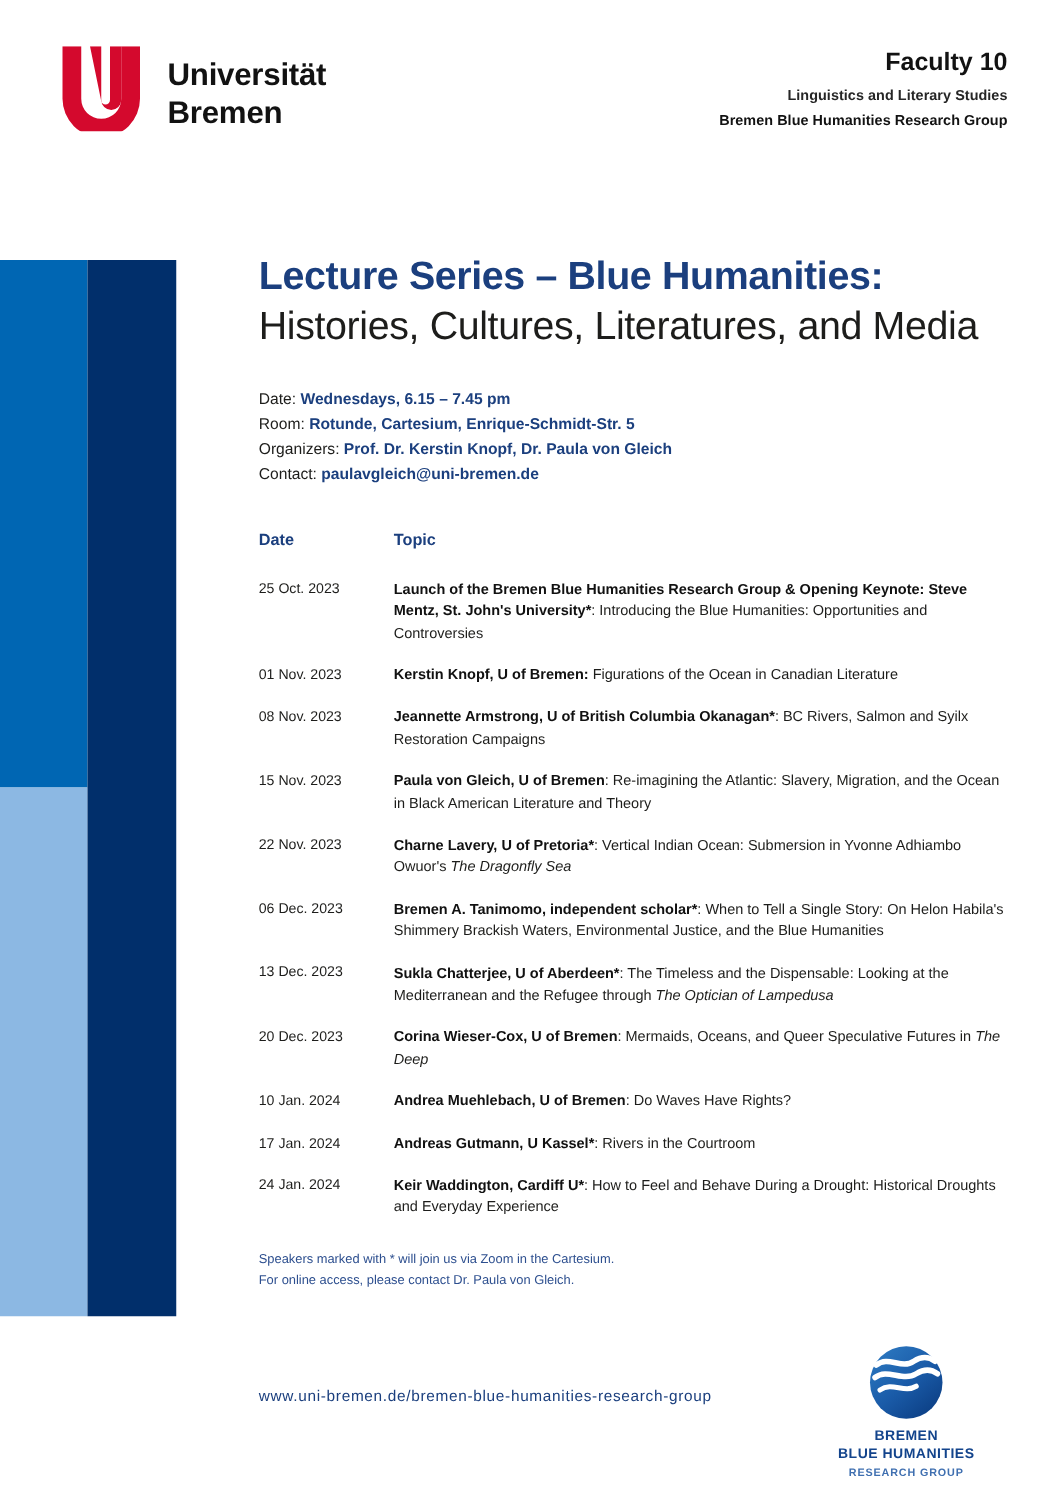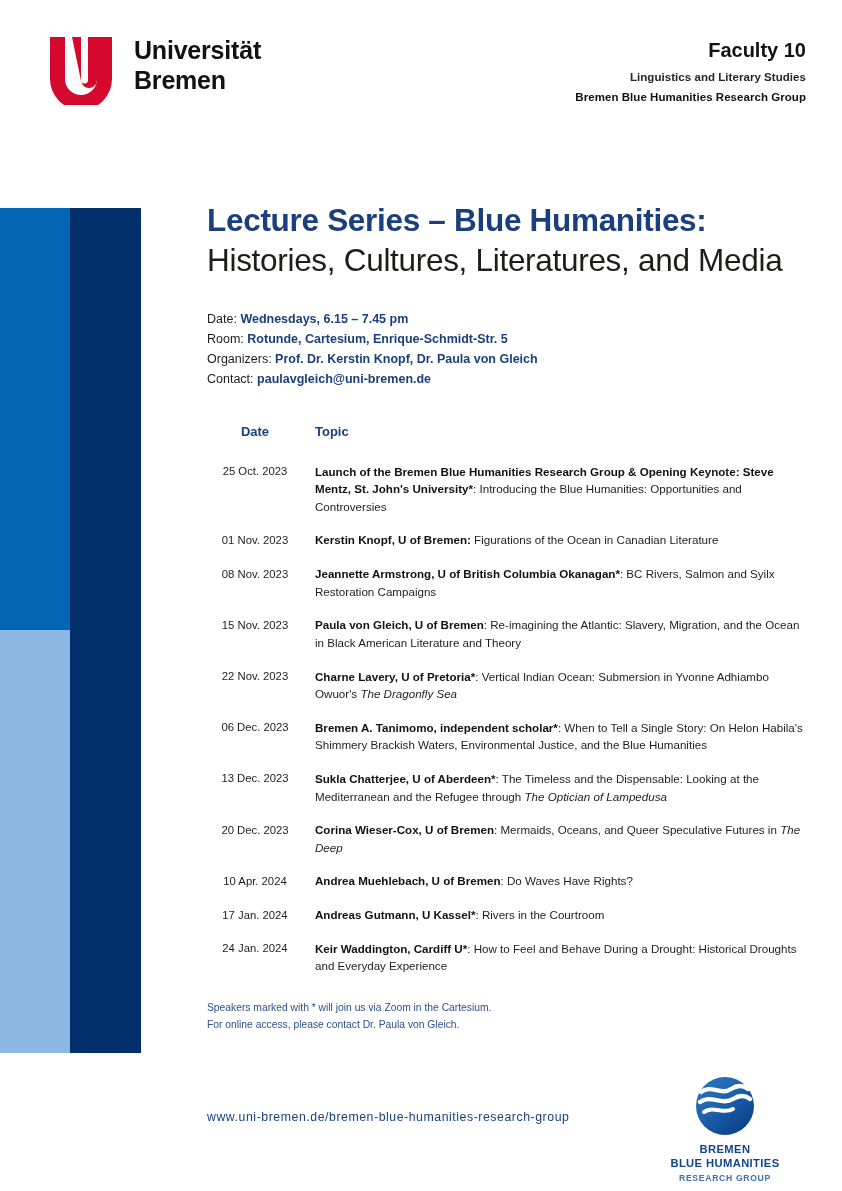--- a/index.html
+++ b/index.html
@@ -34,21 +34,21 @@
     top: 36px;
     left: 46px;
     right: 36px;
     height: 80px;
   }
   .logo-block {
     position: absolute;
     left: 0;
     top: 0;
     display: flex;
-    align-items: flex-start;
+    align-items: flex-end;
   }
   .uni-logo {
     width: 70px;
     height: 68px;
     flex: 0 0 auto;
     margin-top: 1px;
   }
   .uni-words {
     margin-left: 18px;
     font-weight: bold;
@@ -131,21 +131,20 @@
     font-size: 13px;
     font-weight: bold;
     color: #1b3f7e;
     padding: 0 0 24px 0;
     vertical-align: top;
   }
   .schedule th.c-date, .schedule td.c-date {
     width: 96px;
     padding-right: 12px;
     white-space: nowrap;
-    text-align: center;
   }
   .schedule td {
     font-size: 11.6px;
     line-height: 1.52;
     color: #1d1d1b;
     vertical-align: top;
     padding: 0 0 16px 0;
   }
   .schedule td.c-date {
     font-size: 11.3px;
@@ -285,21 +284,21 @@
           </tr>
           <tr>
             <td class="c-date">13 Dec. 2023</td>
             <td class="c-topic"><b>Sukla Chatterjee, U of Aberdeen*</b><span>: The Timeless and the Dispensable: Looking at the Mediterranean and the Refugee through </span><i>The Optician of Lampedusa</i></td>
           </tr>
           <tr>
             <td class="c-date">20 Dec. 2023</td>
             <td class="c-topic"><b>Corina Wieser-Cox, U of Bremen</b><span>: Mermaids, Oceans, and Queer Speculative Futures in </span><i>The Deep</i></td>
           </tr>
           <tr>
-            <td class="c-date">10 Apr. 2024</td>
+            <td class="c-date">10 Jan. 2024</td>
             <td class="c-topic"><b>Andrea Muehlebach, U of Bremen</b><span>: Do Waves Have Rights?</span></td>
           </tr>
           <tr>
             <td class="c-date">17 Jan. 2024</td>
             <td class="c-topic"><b>Andreas Gutmann, U Kassel*</b><span>: Rivers in the Courtroom</span></td>
           </tr>
           <tr>
             <td class="c-date">24 Jan. 2024</td>
             <td class="c-topic"><b>Keir Waddington, Cardiff U*</b><span>: How to Feel and Behave During a Drought: Historical Droughts and Everyday Experience</span></td>
           </tr>

